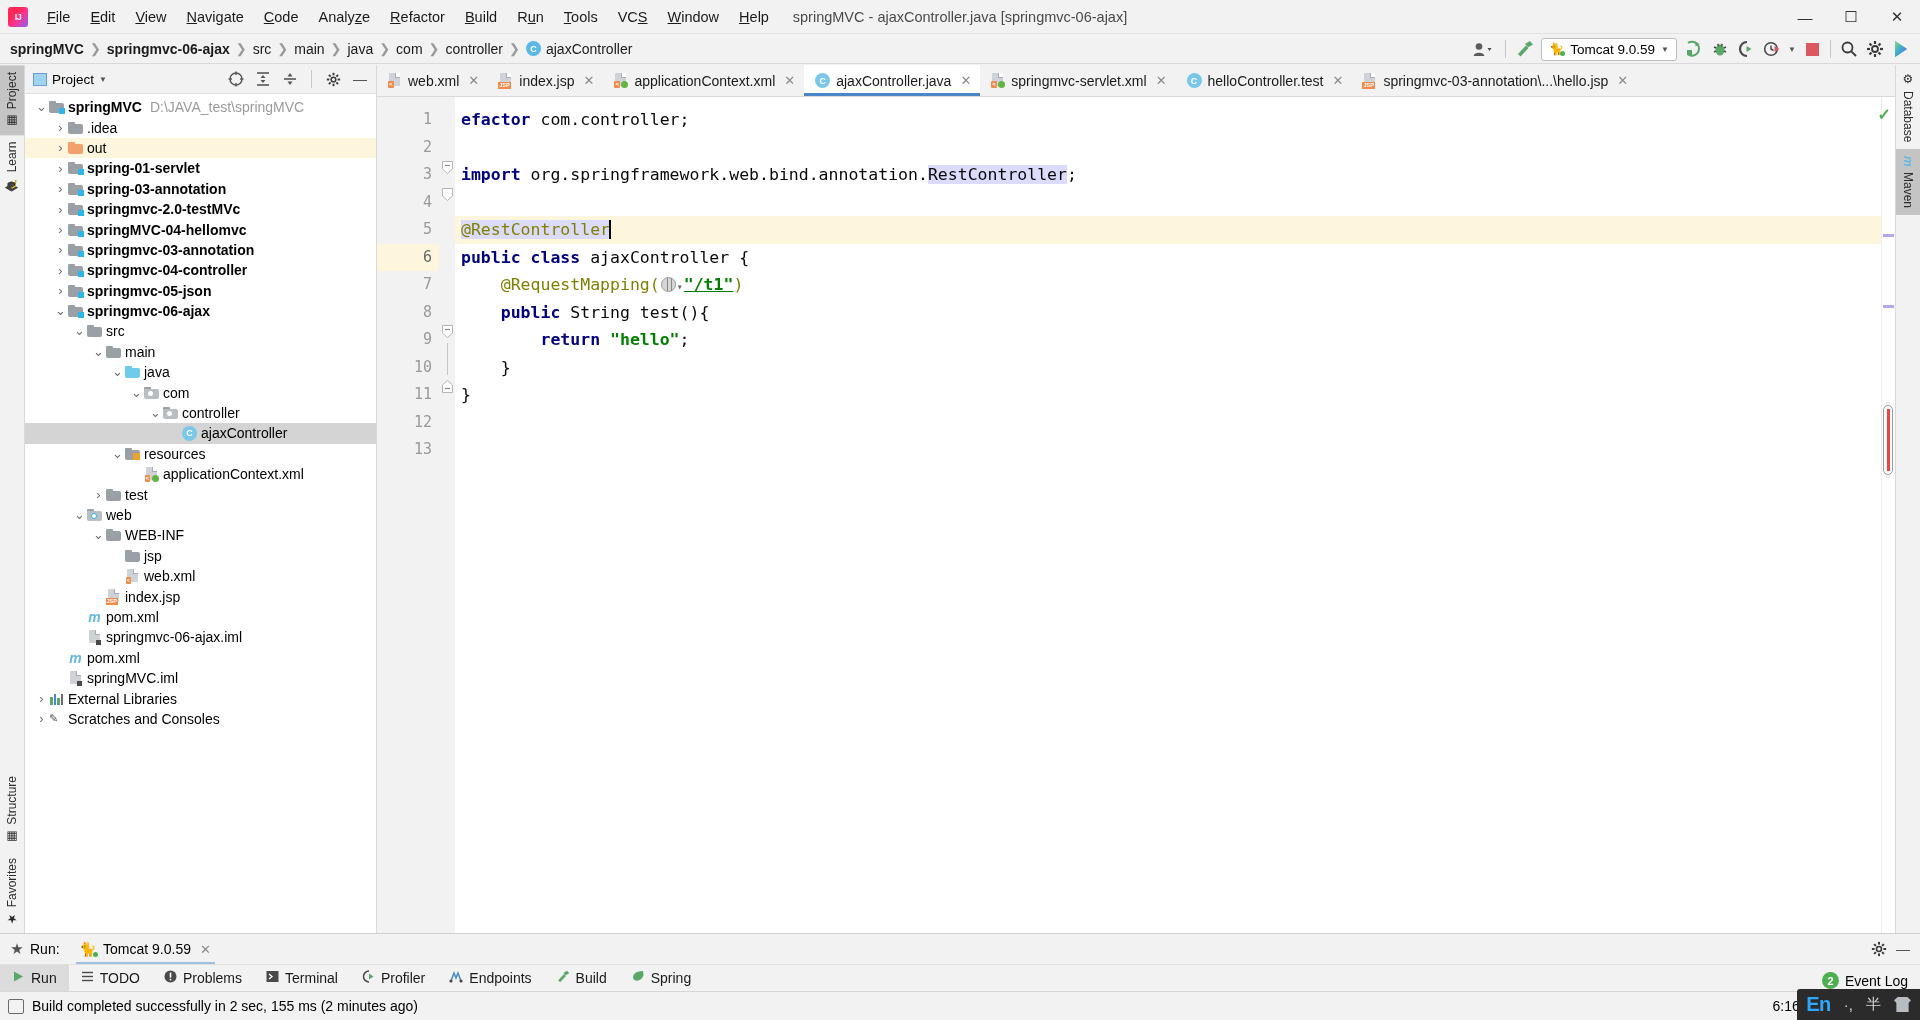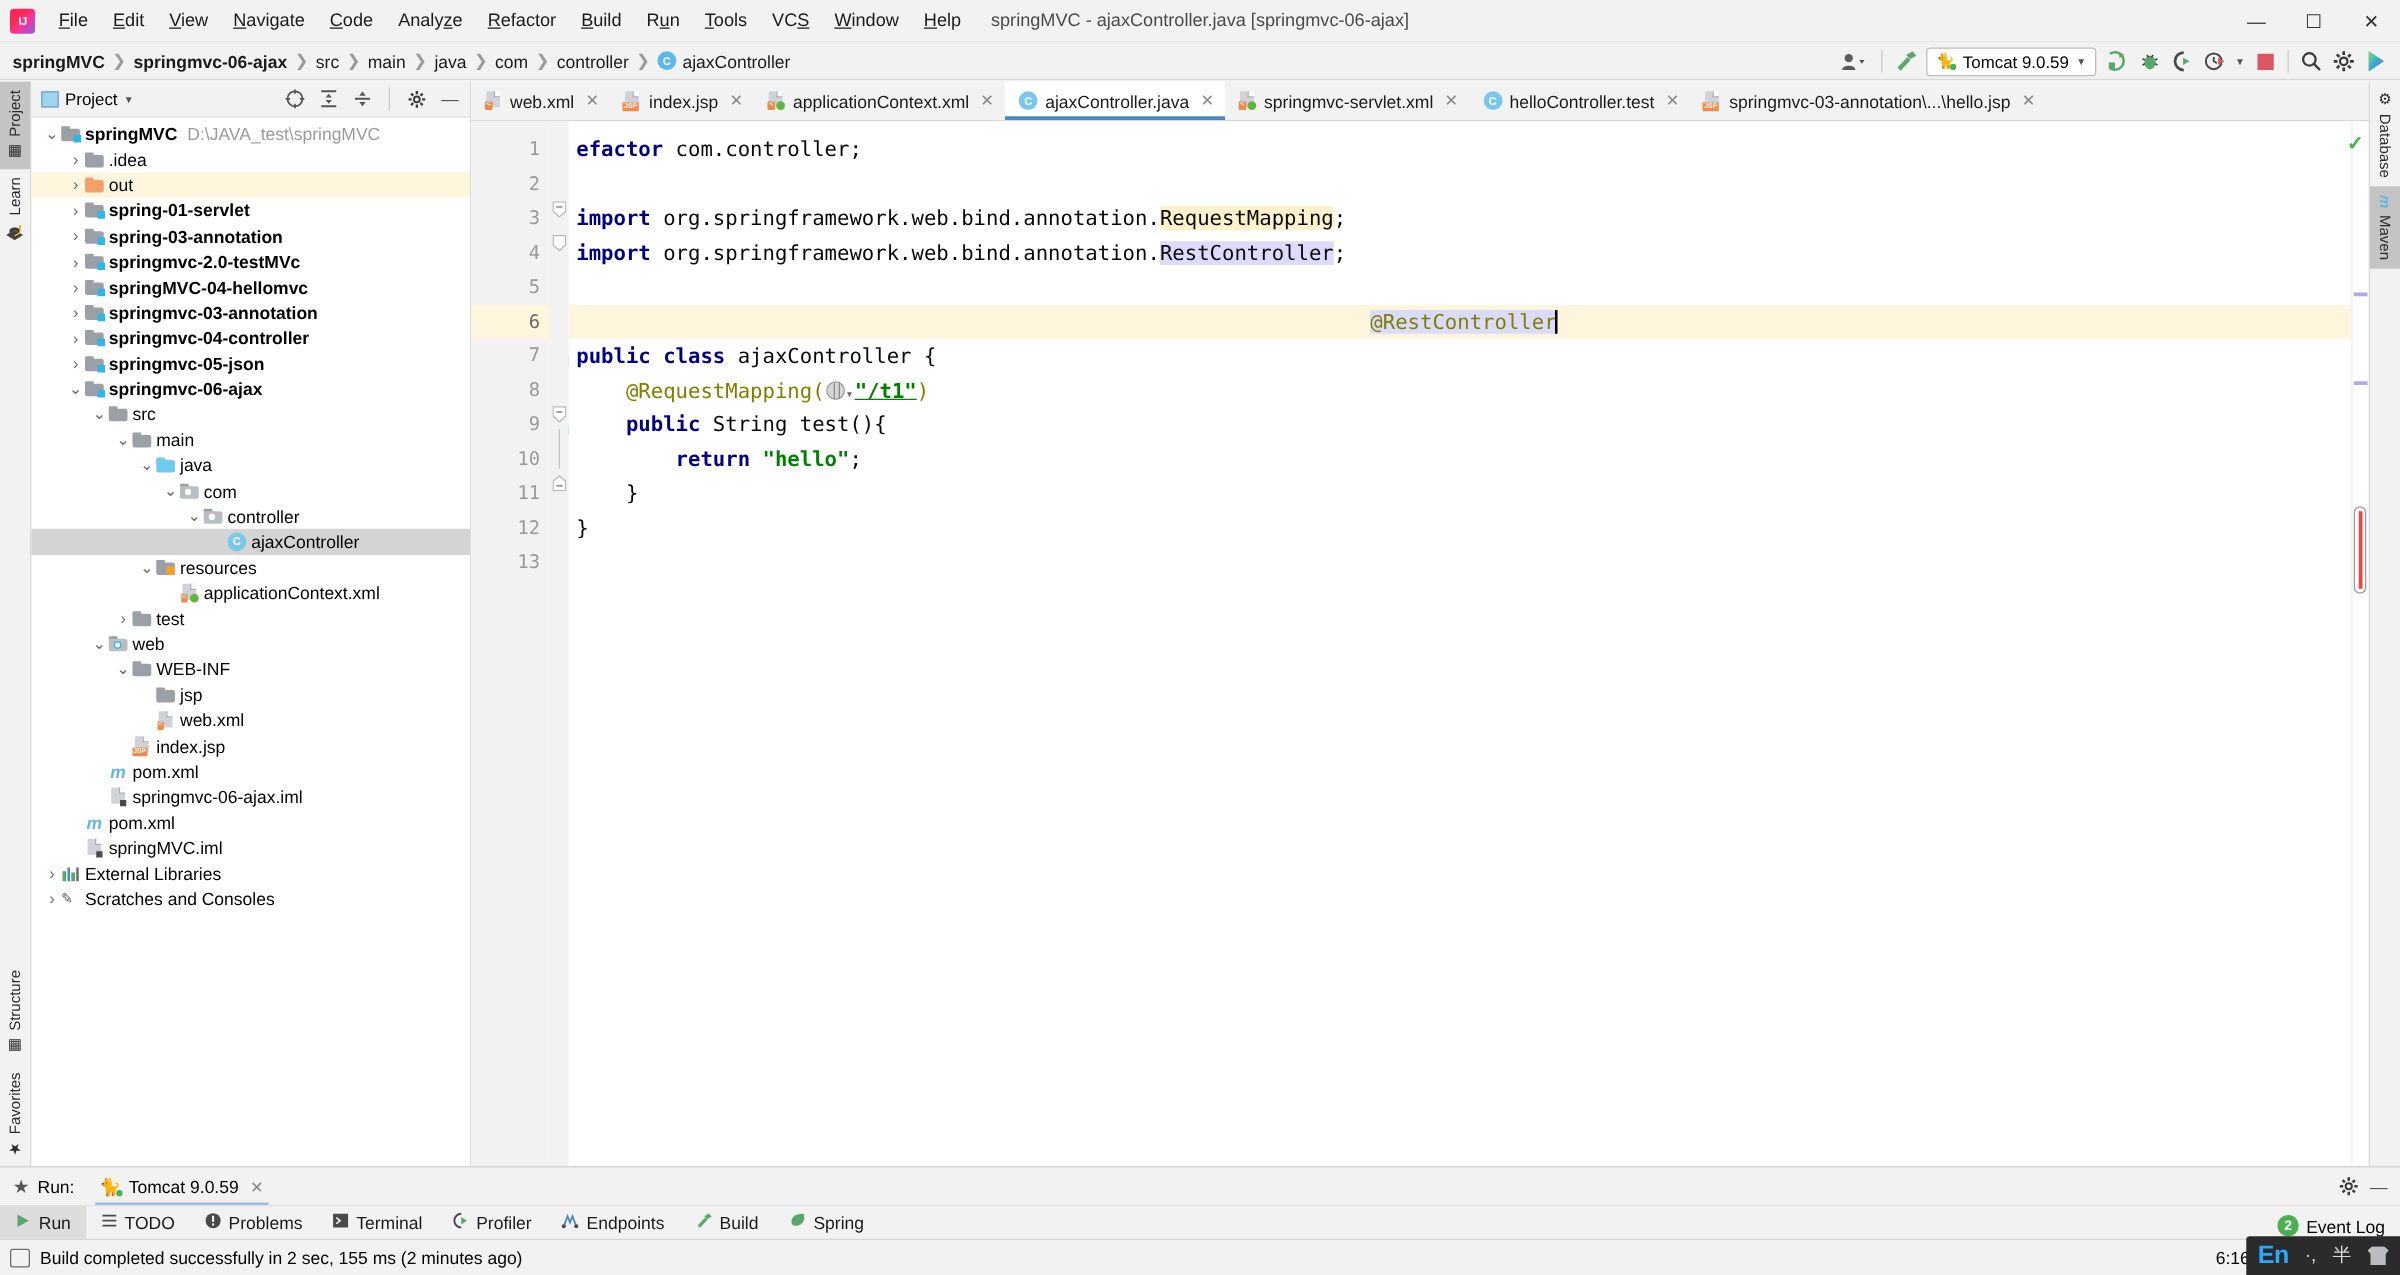--- a/index.html
+++ b/index.html
@@ -189,21 +189,21 @@
     text-align: center; color: #777;
   }
   .foldmark.tri { border: none; background: none; }
   .foldline { position: absolute; left: 8px; width: 1px; background: #c6c6c6; }
 
   .codetext {
     flex: 1; padding-top: 9px; font-family: "DejaVu Sans Mono", monospace;
     font-size: 16.5px; position: relative; overflow: hidden; background: #fff;
   }
   .cline { height: 27.5px; line-height: 27.5px; white-space: pre; padding-left: 6px; }
-  .cline.cur { background: #fdf6dd; text-align: center; }
+  .cline.cur { background: #fdf6dd; }
   .kw { color: #000080; font-weight: bold; }
   .anno { color: #808000; }
   .str { color: #008000; font-weight: bold; }
   .plain { color: #080808; }
   .hlsym { background: #dcdbfb; }
   .urlstr { color: #008000; font-weight: bold; text-decoration: underline; }
   .caretbar {
     display: inline-block; width: 1.5px; height: 19px; background: #000;
     vertical-align: -4px; margin-left: -1px;
   }
@@ -962,21 +962,20 @@
             <svg width="11" height="13" viewBox="0 0 11 13">
                 <path d="M0.5 12.5 L10.5 12.5 L10.5 5 L5.5 0.5 L0.5 5 Z" fill="#fff" stroke="#b5b5b5"></path>
                 <line x1="3" y1="8.5" x2="8" y2="8.5" stroke="#888" stroke-width="1.2"></line>
               </svg>
           </div>
         </div>
 
         <div class="codetext">
           <div class="cline"><span class="kw">efactor</span><span class="plain"> com.controller;</span></div>
           <div class="cline"></div>
-          <div class="cline"><span class="kw">import</span><span class="plain"> org.springframework.web.bind.annotation.</span><span class="plain" style="background:#fdf2c9;">RequestMapping</span><span class="plain">;</span></div>
           <div class="cline"><span class="kw">import</span><span class="plain"> org.springframework.web.bind.annotation.</span><span class="plain hlsym">RestController</span><span class="plain">;</span></div>
           <div class="cline"></div>
           <div class="cline cur"><span class="anno hlsym">@RestController</span><span class="caretbar"></span></div>
           <div class="cline"><span class="kw">public class</span><span class="plain"> ajaxController {</span></div>
           <div class="cline"><span class="anno">    @RequestMapping(</span><span class="globe"></span><span class="minicaret">▾</span><span class="urlstr">"/t1"</span><span class="anno">)</span></div>
           <div class="cline"><span class="kw">    public </span><span class="plain">String test(){</span></div>
           <div class="cline"><span class="kw">        return </span><span class="str">"hello"</span><span class="plain">;</span></div>
           <div class="cline"><span class="plain">    }</span></div>
           <div class="cline"><span class="plain">}</span></div>
           <div class="cline"></div>

